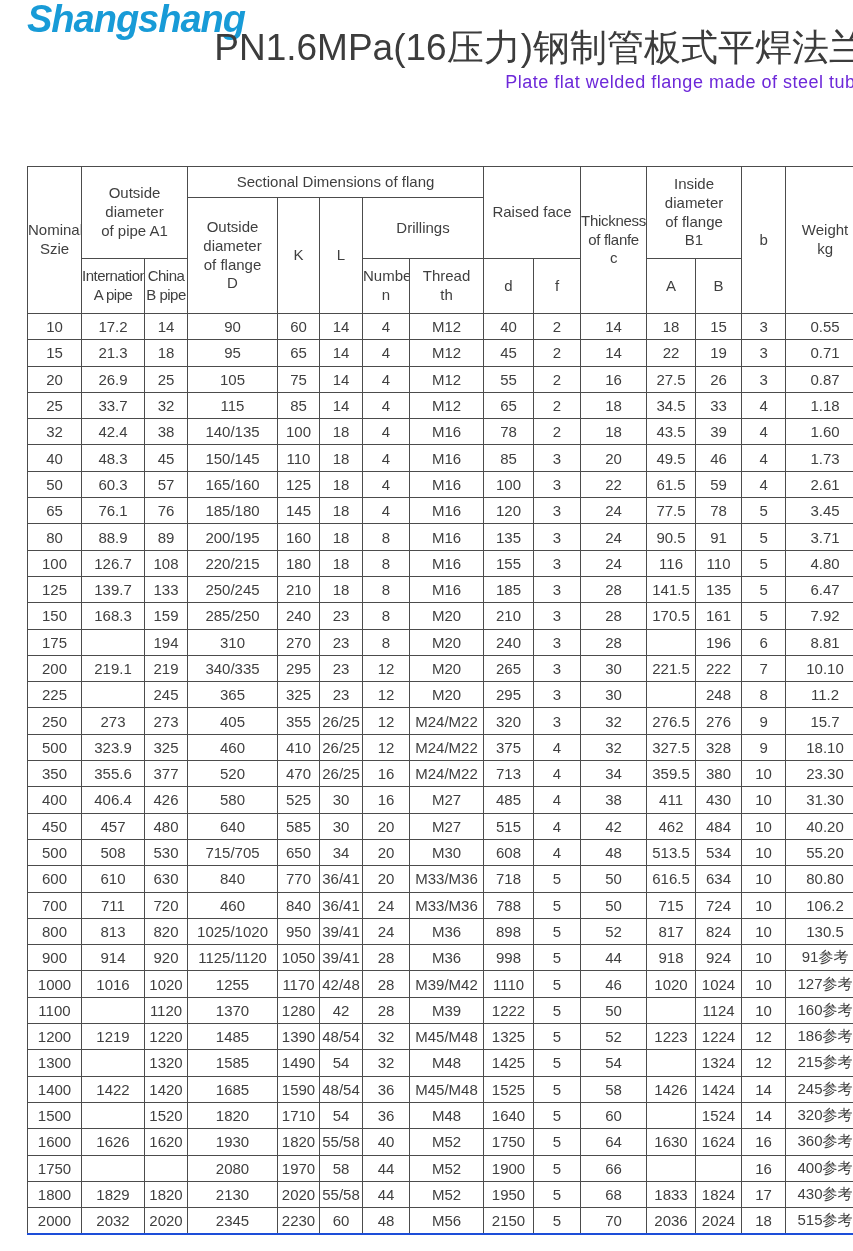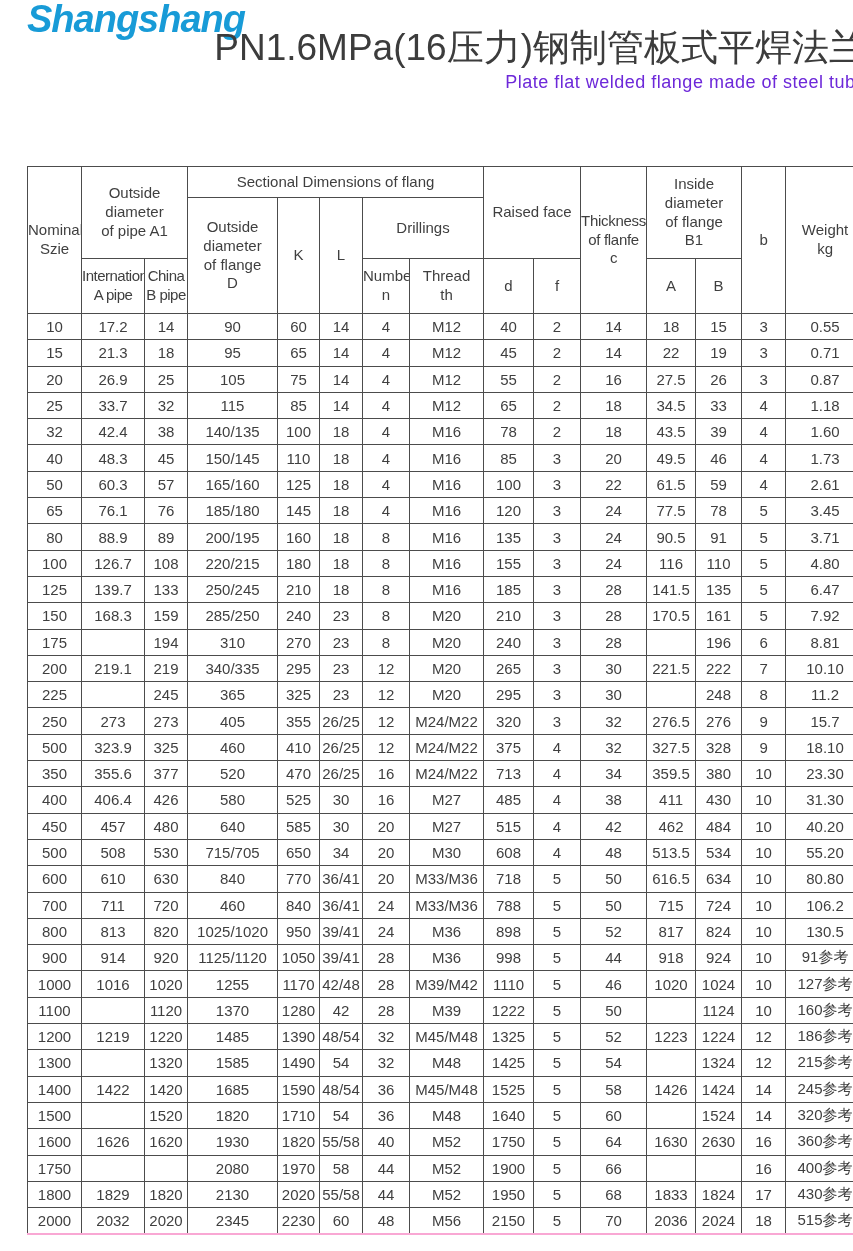--- a/index.html
+++ b/index.html
@@ -49,21 +49,21 @@
     color:#3f3f3f;
   }
   table.spec thead tr.hr1 th{height:30px;}
   table.spec thead tr.hr2 th{height:60px;}
   table.spec thead tr.hr3 th{height:54px;}
   th.th-sm{font-size:12px;letter-spacing:-0.5px;line-height:1.35;}
   th.th-md{font-size:13.5px;letter-spacing:-0.3px;}
   table.spec tbody td{
     font-size:15px;height:25.3px;letter-spacing:0px;
   }
-  table.spec tbody tr:last-child td{border-bottom:2px solid #f9a8d4;}
+  table.spec tbody tr:last-child td{border-bottom:2px solid #1d4ed8;}
   
   .page-number{
     position:absolute;left:8px;top:1251px;
     font-size:25px;color:#4a4a4a;
   }
 </style>
 </head>
 <body>
 
 <div class="page">
@@ -673,21 +673,21 @@
           <td>1620</td>
           <td>1930</td>
           <td>1820</td>
           <td>55/58</td>
           <td>40</td>
           <td>M52</td>
           <td>1750</td>
           <td>5</td>
           <td>64</td>
           <td>1630</td>
-          <td>2630</td>
+          <td>1624</td>
           <td>16</td>
           <td>360参考</td>
         </tr>
         <tr>
           <td>1750</td>
           <td></td>
           <td></td>
           <td>2080</td>
           <td>1970</td>
           <td>58</td>

